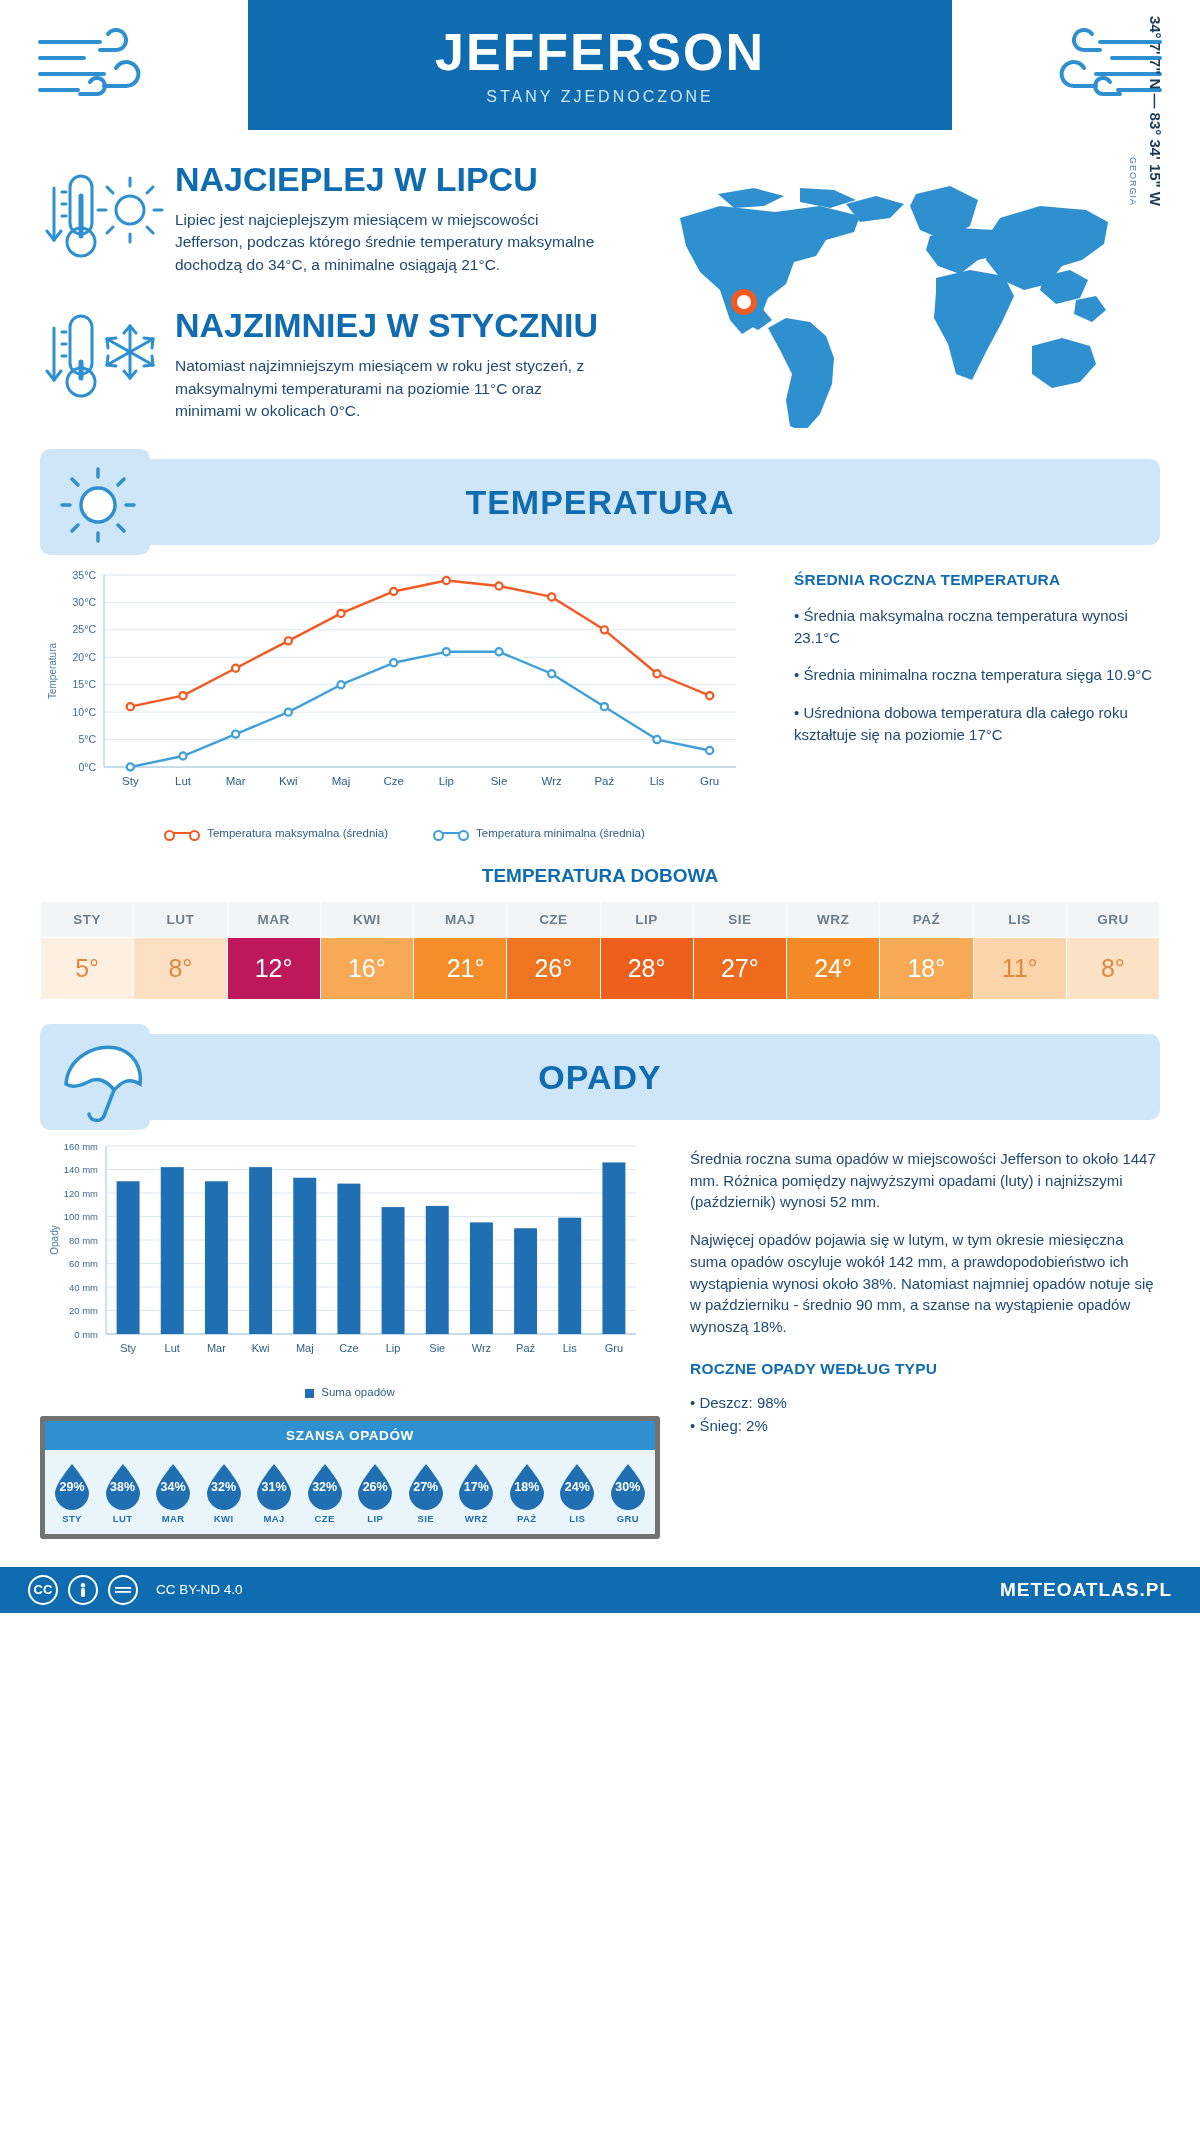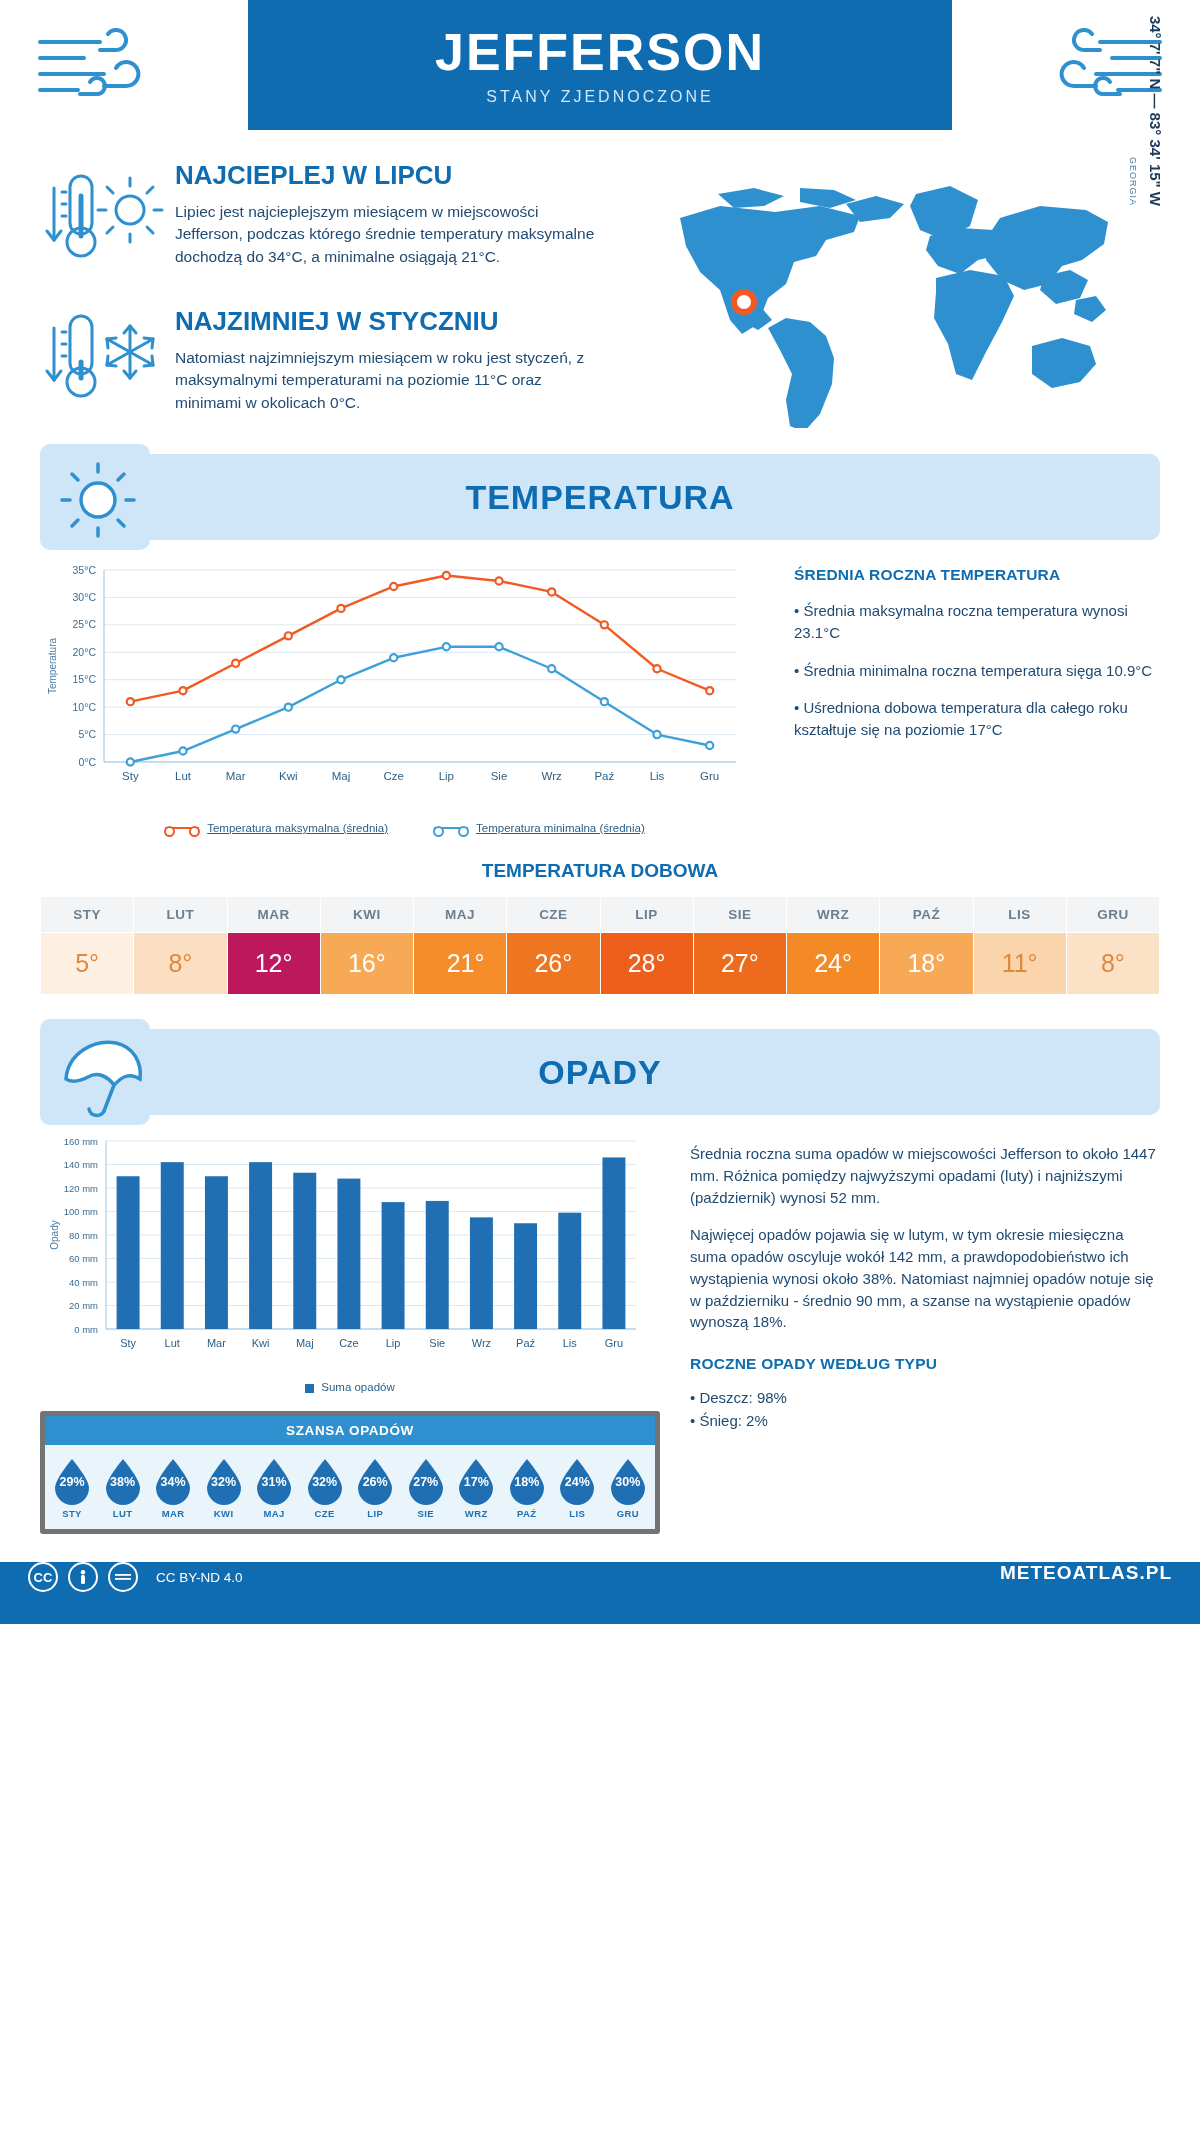--- a/index.html
+++ b/index.html
@@ -48,21 +48,21 @@
     display: flex;
     padding: 10px 40px 0 40px;
   }
   .intro-left { width: 600px; }
   .intro-right { flex: 1; position: relative; }
 
   .fact { display: flex; margin-bottom: 26px; }
   .fact-icons { width: 135px; display:flex; align-items:flex-start; justify-content:flex-start; padding-top: 6px; }
   .fact-body { flex: 1; }
   .fact-title {
-    font-size: 26px; font-weight: bold; color: #0f6cb0;
+    font-size: 34px; font-weight: bold; color: #0f6cb0;
     margin: 0 0 10px 0;
   }
   .fact-text { font-size: 15.5px; line-height: 1.45; color: #1f4a72; max-width: 420px; }
   .fact-title.mt { margin-top: 4px; }
 
   
   .map-wrap { position: relative; width: 520px; height: 260px; margin-top: 18px; }
   .coords {
     position: absolute;
     right: -4px; top: 46px;
@@ -115,21 +115,21 @@
   .temp-block { display: flex; padding: 18px 40px 0 40px; }
   .chart-col { width: 730px; }
   .side-col { flex: 1; padding-left: 24px; padding-top: 8px; }
   .side-title {
     font-size: 15.5px; font-weight: bold; color: #0f6cb0;
     margin-bottom: 16px; letter-spacing: .2px;
   }
   .side-bullet { font-size: 15px; line-height: 1.45; color: #1f4a72; margin-bottom: 16px; }
 
   .legend { display: flex; justify-content: center; gap: 46px; margin-top: 10px; }
-  .legend-item { display: flex; align-items: center; font-size: 11.5px; color: #2b5f86; text-decoration: underline; }
+  .legend-item { display: flex; align-items: center; font-size: 11.5px; color: #2b5f86; }
   .legend-line { width: 34px; height: 0; border-top: 2.5px solid #f15a22; margin-right: 8px; position: relative; }
   .legend-line.blue { border-top-color: #3f9fd8; }
   .legend-line:before, .legend-line:after {
     content:''; position:absolute; top:-3.5px; width:7px; height:7px; border-radius:50%;
     background:#fff; border:2px solid #f15a22;
   }
   .legend-line.blue:before, .legend-line.blue:after { border-color:#3f9fd8; }
   .legend-line:before { left:-1px; }
   .legend-line:after { right:-1px; }
 
@@ -175,23 +175,23 @@
   .drop svg { display:block; }
   .drop span {
     position: absolute; left:0; right:0; top: 18px;
     text-align:center; color:#fff; font-size: 12.5px; font-weight: bold;
   }
   .drop-label { font-size: 9.5px; color:#1f6fb2; font-weight:bold; margin-top: 3px; letter-spacing: .4px;}
 
   
   .footer {
     margin-top: 28px;
-    height: 62px;
+    height: 46px;
     background: #0f6cb0;
-    display: flex; align-items: flex-start; justify-content: space-between;
+    display: flex; align-items: center; justify-content: space-between;
     padding: 0 28px;
   }
   .cc-group { display: flex; align-items: center; gap: 10px; }
   .cc-badge {
     width: 30px; height: 30px; border-radius: 50%;
     border: 2px solid #ffffff; color: #ffffff;
     display: flex; align-items: center; justify-content: center;
     font-size: 13px; font-weight: bold;
   }
   .cc-text { color: #ffffff; font-size: 13.5px; margin-left: 8px; }

